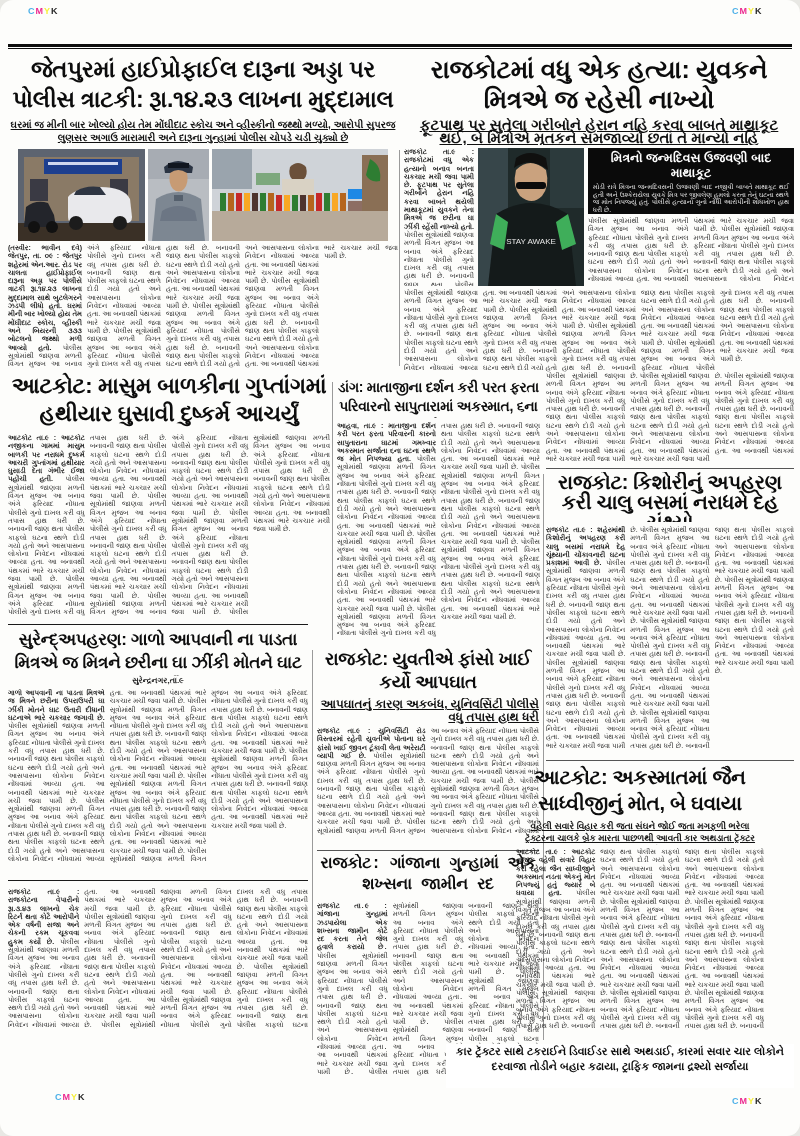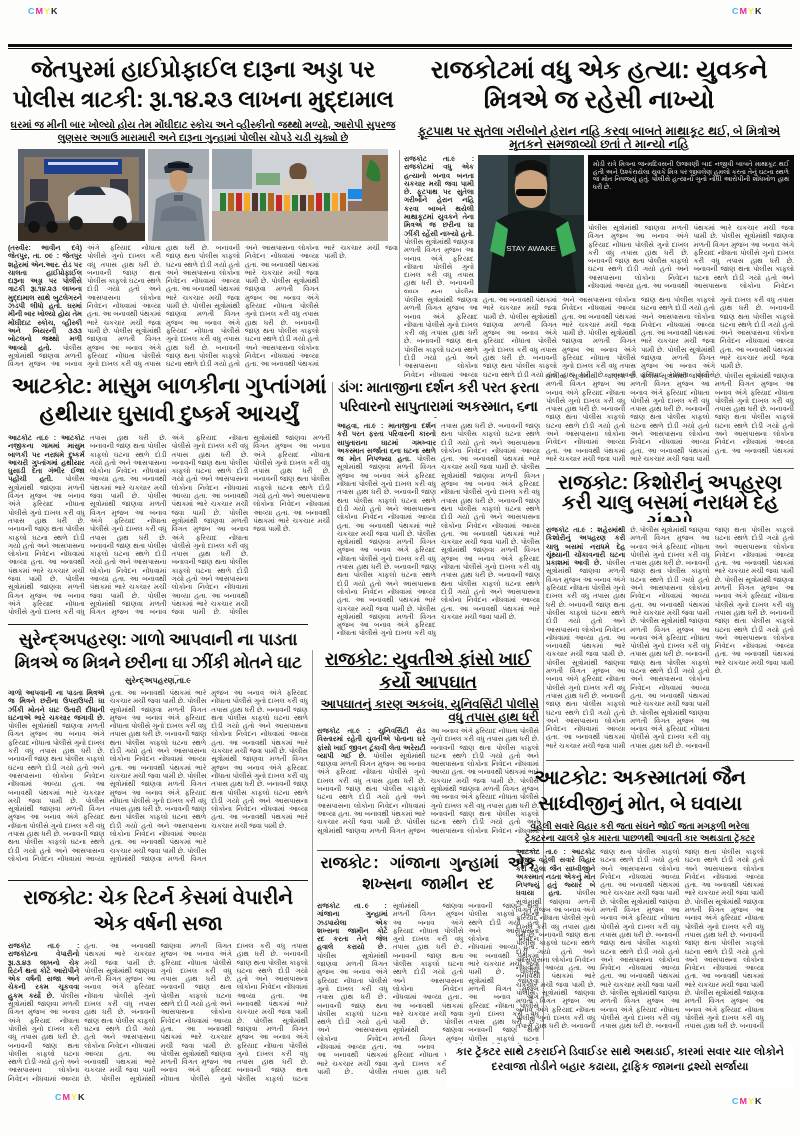--- a/index.html
+++ b/index.html
@@ -1,17 +1,17 @@
 <!DOCTYPE html>
 <html><head>
 <meta charset="utf-8">
 <style>
   html,body{margin:0;padding:0;background:#e8e8e4;}
   #page{position:relative;width:800px;height:1136px;background:#fdfdfb;margin:0 auto;
-        font-family:"Liberation Sans","DejaVu Sans",sans-serif;color:#141414;overflow:hidden;}
+        font-family:"Liberation Sans","DejaVu Sans",sans-serif;color:#141414;overflow:hidden;border-radius:13px;}
   .abs{position:absolute;}
   .cmyk{font-size:9px;font-weight:bold;letter-spacing:1px;}
   .cmyk .c{color:#4cb0e8;} .cmyk .m{color:#ec2a90;} .cmyk .y{color:#f6ef3a;} .cmyk .k{color:#2a2a2a;}
   .masthead{width:100%;text-align:center;font-size:15px;font-weight:bold;letter-spacing:0;color:#0b0b0b;}
   .double-rule{border-top:3px solid #0d0d0d;}
   .double-rule .inner{margin-top:1px;border-top:1px solid #0d0d0d;}
   .hl{font-weight:bold;text-align:center;color:#0c0c0c;overflow:hidden;letter-spacing:-0.3px;}
   .sub{font-weight:bold;text-align:center;color:#101010;overflow:hidden;text-decoration:underline;}
   .body{font-size:7px;line-height:8.3px;text-align:justify;color:#1d1d1d;overflow:hidden;column-gap:5px;column-fill:auto;}
   .cols5{column-count:5;} .cols4{column-count:4;} .cols3{column-count:3;} .cols2{column-count:2;}
@@ -103,39 +103,40 @@
     </div>
     <div class="body cols5" style="height:126px;margin-top:3px;">
       <b class="lead">(તસ્વીર: ભાવીન દવે) </b><b class="lead">જેતપુર, તા. ૦૯ : જેતપુર શહેરમાં એન.આર. રોડ પર ચાલતા હાઈપ્રોફાઈલ દારૂના અડ્ડા પર પોલીસે ત્રાટકી રૂા.૧૪.૨૩ લાખના મુદ્દામાલ સાથે બુટલેગરને ઝડપી લીધો હતો. ઘરમાં મીની બાર ખોલ્યો હોય તેમ મોંઘીદાટ સ્કોચ, વ્હીસ્કી અને બિયરની ૩૩૩ બોટલનો જથ્થો મળી આવ્યો હતો. </b><span>પોલીસ સૂત્રોમાંથી જાણવા મળતી વિગત મુજબ આ બનાવ અંગે ફરિયાદ નોંધાતા પોલીસે ગુનો દાખલ કરી વધુ તપાસ હાથ ધરી છે. બનાવની જાણ થતા પોલીસ કાફલો ઘટના સ્થળે દોડી ગયો હતો અને આસપાસના લોકોના નિવેદન નોંધવામાં આવ્યા હતા. આ બનાવથી પંથકમાં ભારે ચકચાર મચી જવા પામી છે. પોલીસ સૂત્રોમાંથી જાણવા મળતી વિગત મુજબ આ બનાવ અંગે ફરિયાદ નોંધાતા પોલીસે ગુનો દાખલ કરી વધુ તપાસ હાથ ધરી છે. બનાવની જાણ થતા પોલીસ કાફલો ઘટના સ્થળે દોડી ગયો હતો અને આસપાસના લોકોના નિવેદન નોંધવામાં આવ્યા હતા. આ બનાવથી પંથકમાં ભારે ચકચાર મચી જવા પામી છે. પોલીસ સૂત્રોમાંથી જાણવા મળતી વિગત મુજબ આ બનાવ અંગે ફરિયાદ નોંધાતા પોલીસે ગુનો દાખલ કરી વધુ તપાસ હાથ ધરી છે. બનાવની જાણ થતા પોલીસ કાફલો ઘટના સ્થળે દોડી ગયો હતો અને આસપાસના લોકોના નિવેદન નોંધવામાં આવ્યા હતા. આ બનાવથી પંથકમાં ભારે ચકચાર મચી જવા પામી છે. પોલીસ સૂત્રોમાંથી જાણવા મળતી વિગત મુજબ આ બનાવ અંગે ફરિયાદ નોંધાતા પોલીસે ગુનો દાખલ કરી વધુ તપાસ હાથ ધરી છે. બનાવની જાણ થતા પોલીસ કાફલો ઘટના સ્થળે દોડી ગયો હતો અને આસપાસના લોકોના નિવેદન નોંધવામાં આવ્યા હતા. આ બનાવથી પંથકમાં ભારે ચકચાર મચી જવા પામી છે. </span>
     </div>
   </div>
 
   <div class="abs rule-v" style="left:399px;top:150px;height:216px;"></div>
 
   <div class="abs" style="left:404px;top:54px;width:390px;">
     <div class="hl" style="font-size:25px;line-height:30px;height:62px;text-align:center;">રાજકોટમાં વધુ એક હત્યા: યુવકને મિત્રએ જ રહેસી નાખ્યો</div>
-    <div class="sub" style="font-size:12px;line-height:13px;height:27px;margin-top:9px;">ફૂટપાથ પર સુતેલા ગરીબોને હેરાન નહિ કરવા બાબતે માથાકૂટ થઈ, બે મિત્રોએ મૃતકને સમજાવ્યો છતાં તે માન્યો નહિ</div>
+    <div class="sub" style="font-size:15px;line-height:13px;height:27px;margin-top:2px;">ફૂટપાથ પર સુતેલા ગરીબોને હેરાન નહિ કરવા બાબતે માથાકૂટ થઈ, બે મિત્રોએ મૃતકને સમજાવ્યો છતાં તે માન્યો નહિ</div>
     <div style="display:flex;gap:4px;margin-top:3px;height:138px;">
       <div class="body" style="width:70px;height:138px;">
         <b class="lead">રાજકોટ તા.૯ : રાજકોટમાં વધુ એક હત્યાનો બનાવ બનતા ચકચાર મચી જવા પામી છે. ફૂટપાથ પર સુતેલા ગરીબોને હેરાન નહિ કરવા બાબતે થયેલી માથાકૂટમાં યુવકને તેના મિત્રએ જ છરીના ઘા ઝીંકી રહેંસી નાખ્યો હતો. </b><span>પોલીસ સૂત્રોમાંથી જાણવા મળતી વિગત મુજબ આ બનાવ અંગે ફરિયાદ નોંધાતા પોલીસે ગુનો દાખલ કરી વધુ તપાસ હાથ ધરી છે. બનાવની જાણ થતા પોલીસ કાફલો ઘટના સ્થળે દોડી ગયો હતો અને આસપાસના લોકોના નિવેદન નોંધવામાં આવ્યા હતા. આ બનાવથી પંથકમાં ભારે ચકચાર મચી જવા પામી છે. </span>
       </div>
       <svg class="photo" width="106" height="138" viewBox="0 0 106 138">
         <rect width="106" height="138" fill="#1f2a2a"></rect>
         <rect x="0" y="0" width="30" height="138" fill="#37464a"></rect>
         <rect x="72" y="0" width="34" height="60" fill="#2c3a3c"></rect>
         <path d="M38 22 q14 -14 30 0 q4 16 -4 26 q-10 10 -22 0 q-8 -10 -4 -26z" fill="#caa27e"></path>
         <path d="M36 20 q16 -12 34 2 l-2 -12 q-16 -10 -30 0 z" fill="#10100f"></path>
         <rect x="38" y="34" width="30" height="7" rx="3" fill="#0b0b0b"></rect>
         <path d="M18 66 q35 -22 72 0 l8 72 -88 0 z" fill="#141a1a"></path>
         <path d="M18 66 l-6 30 14 6 4 -28z" fill="#3fae5a"></path>
         <path d="M90 66 l8 30 -14 6 -6 -28z" fill="#3fae5a"></path>
         <text x="53" y="96" text-anchor="middle" font-size="8" fill="#e8e8e8" font-family="Liberation Sans, sans-serif">STAY AWAKE</text>
       </svg>
       <div style="flex:1;display:flex;flex-direction:column;gap:3px;">
         <div class="blackbox" style="height:60px;">
+          <div class="bb-head">મિત્રનો જન્મદિવસ ઉજવણી બાદ માથાકૂટ</div>
           <div class="bb-body">મોડી રાત્રે મિત્રના જન્મદિવસની ઉજવણી બાદ નજીવી બાબતે માથાકૂટ થઈ હતી અને ઉશ્કેરાયેલા યુવકે મિત્ર પર જીવલેણ હુમલો કરતા તેનું ઘટના સ્થળે જ મોત નિપજ્યું હતું. પોલીસે હત્યાનો ગુનો નોંધી આરોપીની શોધખોળ હાથ ધરી છે.</div>
         </div>
         <div class="body cols2" style="height:69px;">
           <span>પોલીસ સૂત્રોમાંથી જાણવા મળતી વિગત મુજબ આ બનાવ અંગે ફરિયાદ નોંધાતા પોલીસે ગુનો દાખલ કરી વધુ તપાસ હાથ ધરી છે. બનાવની જાણ થતા પોલીસ કાફલો ઘટના સ્થળે દોડી ગયો હતો અને આસપાસના લોકોના નિવેદન નોંધવામાં આવ્યા હતા. આ બનાવથી પંથકમાં ભારે ચકચાર મચી જવા પામી છે. પોલીસ સૂત્રોમાંથી જાણવા મળતી વિગત મુજબ આ બનાવ અંગે ફરિયાદ નોંધાતા પોલીસે ગુનો દાખલ કરી વધુ તપાસ હાથ ધરી છે. બનાવની જાણ થતા પોલીસ કાફલો ઘટના સ્થળે દોડી ગયો હતો અને આસપાસના લોકોના નિવેદન નોંધવામાં આવ્યા હતા. આ બનાવથી પંથકમાં ભારે ચકચાર મચી જવા પામી છે. </span>
         </div>
       </div>
     </div>
     <div class="body cols5" style="height:86px;margin-top:3px;">
       <span>પોલીસ સૂત્રોમાંથી જાણવા મળતી વિગત મુજબ આ બનાવ અંગે ફરિયાદ નોંધાતા પોલીસે ગુનો દાખલ કરી વધુ તપાસ હાથ ધરી છે. બનાવની જાણ થતા પોલીસ કાફલો ઘટના સ્થળે દોડી ગયો હતો અને આસપાસના લોકોના નિવેદન નોંધવામાં આવ્યા હતા. આ બનાવથી પંથકમાં ભારે ચકચાર મચી જવા પામી છે. પોલીસ સૂત્રોમાંથી જાણવા મળતી વિગત મુજબ આ બનાવ અંગે ફરિયાદ નોંધાતા પોલીસે ગુનો દાખલ કરી વધુ તપાસ હાથ ધરી છે. બનાવની જાણ થતા પોલીસ કાફલો ઘટના સ્થળે દોડી ગયો હતો અને આસપાસના લોકોના નિવેદન નોંધવામાં આવ્યા હતા. આ બનાવથી પંથકમાં ભારે ચકચાર મચી જવા પામી છે. પોલીસ સૂત્રોમાંથી જાણવા મળતી વિગત મુજબ આ બનાવ અંગે ફરિયાદ નોંધાતા પોલીસે ગુનો દાખલ કરી વધુ તપાસ હાથ ધરી છે. બનાવની જાણ થતા પોલીસ કાફલો ઘટના સ્થળે દોડી ગયો હતો અને આસપાસના લોકોના નિવેદન નોંધવામાં આવ્યા હતા. આ બનાવથી પંથકમાં ભારે ચકચાર મચી જવા પામી છે. પોલીસ સૂત્રોમાંથી જાણવા મળતી વિગત મુજબ આ બનાવ અંગે ફરિયાદ નોંધાતા પોલીસે ગુનો દાખલ કરી વધુ તપાસ હાથ ધરી છે. બનાવની જાણ થતા પોલીસ કાફલો ઘટના સ્થળે દોડી ગયો હતો અને આસપાસના લોકોના નિવેદન નોંધવામાં આવ્યા હતા. આ બનાવથી પંથકમાં ભારે ચકચાર મચી જવા પામી છે. </span>
     </div>
@@ -165,31 +166,31 @@
   <div class="abs" style="left:546px;top:472px;width:248px;">
     <div class="hl" style="font-size:20px;line-height:20px;height:50px;">રાજકોટ: કિશોરીનું અપહરણ કરી ચાલુ બસમાં નરાધમે દેહ ચૂંથ્યો</div>
     <div class="body cols3" style="height:230px;margin-top:4px;">
       <b class="lead">રાજકોટ તા.૯ : શહેરમાંથી કિશોરીનું અપહરણ કરી ચાલુ બસમાં નરાધમે દેહ ચૂંથ્યાની ચોંકાવનારી ઘટના પ્રકાશમાં આવી છે. </b><span>પોલીસ સૂત્રોમાંથી જાણવા મળતી વિગત મુજબ આ બનાવ અંગે ફરિયાદ નોંધાતા પોલીસે ગુનો દાખલ કરી વધુ તપાસ હાથ ધરી છે. બનાવની જાણ થતા પોલીસ કાફલો ઘટના સ્થળે દોડી ગયો હતો અને આસપાસના લોકોના નિવેદન નોંધવામાં આવ્યા હતા. આ બનાવથી પંથકમાં ભારે ચકચાર મચી જવા પામી છે. પોલીસ સૂત્રોમાંથી જાણવા મળતી વિગત મુજબ આ બનાવ અંગે ફરિયાદ નોંધાતા પોલીસે ગુનો દાખલ કરી વધુ તપાસ હાથ ધરી છે. બનાવની જાણ થતા પોલીસ કાફલો ઘટના સ્થળે દોડી ગયો હતો અને આસપાસના લોકોના નિવેદન નોંધવામાં આવ્યા હતા. આ બનાવથી પંથકમાં ભારે ચકચાર મચી જવા પામી છે. પોલીસ સૂત્રોમાંથી જાણવા મળતી વિગત મુજબ આ બનાવ અંગે ફરિયાદ નોંધાતા પોલીસે ગુનો દાખલ કરી વધુ તપાસ હાથ ધરી છે. બનાવની જાણ થતા પોલીસ કાફલો ઘટના સ્થળે દોડી ગયો હતો અને આસપાસના લોકોના નિવેદન નોંધવામાં આવ્યા હતા. આ બનાવથી પંથકમાં ભારે ચકચાર મચી જવા પામી છે. પોલીસ સૂત્રોમાંથી જાણવા મળતી વિગત મુજબ આ બનાવ અંગે ફરિયાદ નોંધાતા પોલીસે ગુનો દાખલ કરી વધુ તપાસ હાથ ધરી છે. બનાવની જાણ થતા પોલીસ કાફલો ઘટના સ્થળે દોડી ગયો હતો અને આસપાસના લોકોના નિવેદન નોંધવામાં આવ્યા હતા. આ બનાવથી પંથકમાં ભારે ચકચાર મચી જવા પામી છે. પોલીસ સૂત્રોમાંથી જાણવા મળતી વિગત મુજબ આ બનાવ અંગે ફરિયાદ નોંધાતા પોલીસે ગુનો દાખલ કરી વધુ તપાસ હાથ ધરી છે. બનાવની જાણ થતા પોલીસ કાફલો ઘટના સ્થળે દોડી ગયો હતો અને આસપાસના લોકોના નિવેદન નોંધવામાં આવ્યા હતા. આ બનાવથી પંથકમાં ભારે ચકચાર મચી જવા પામી છે. પોલીસ સૂત્રોમાંથી જાણવા મળતી વિગત મુજબ આ બનાવ અંગે ફરિયાદ નોંધાતા પોલીસે ગુનો દાખલ કરી વધુ તપાસ હાથ ધરી છે. બનાવની જાણ થતા પોલીસ કાફલો ઘટના સ્થળે દોડી ગયો હતો અને આસપાસના લોકોના નિવેદન નોંધવામાં આવ્યા હતા. આ બનાવથી પંથકમાં ભારે ચકચાર મચી જવા પામી છે. </span>
     </div>
   </div>
 
   <div class="abs rule-h" style="left:8px;top:624px;width:300px;"></div>
   <div class="abs" style="left:8px;top:628px;width:300px;">
     <div class="hl" style="font-size:17px;line-height:23px;height:48px;">સુરેન્દ્અપહરણ: ગાળો આપવાની ના પાડતા મિત્રએ જ મિત્રને છરીના ઘા ઝીંકી મોતને ઘાટ ઉતાર્યો</div>
-    <div class="byline">સુરેન્દ્અપહરણ,તા.૯</div>
+    <div class="byline">સુરેન્દ્રનગર,તા.૯</div>
     <div class="body cols3" style="height:182px;margin-top:3px;">
       <b class="lead">ગાળો આપવાની ના પાડતા મિત્રએ જ મિત્રને છરીના ઉપરાઉપરી ઘા ઝીંકી મોતને ઘાટ ઉતારી દીધાની ઘટનાએ ભારે ચકચાર જગાવી છે. </b><span>પોલીસ સૂત્રોમાંથી જાણવા મળતી વિગત મુજબ આ બનાવ અંગે ફરિયાદ નોંધાતા પોલીસે ગુનો દાખલ કરી વધુ તપાસ હાથ ધરી છે. બનાવની જાણ થતા પોલીસ કાફલો ઘટના સ્થળે દોડી ગયો હતો અને આસપાસના લોકોના નિવેદન નોંધવામાં આવ્યા હતા. આ બનાવથી પંથકમાં ભારે ચકચાર મચી જવા પામી છે. પોલીસ સૂત્રોમાંથી જાણવા મળતી વિગત મુજબ આ બનાવ અંગે ફરિયાદ નોંધાતા પોલીસે ગુનો દાખલ કરી વધુ તપાસ હાથ ધરી છે. બનાવની જાણ થતા પોલીસ કાફલો ઘટના સ્થળે દોડી ગયો હતો અને આસપાસના લોકોના નિવેદન નોંધવામાં આવ્યા હતા. આ બનાવથી પંથકમાં ભારે ચકચાર મચી જવા પામી છે. પોલીસ સૂત્રોમાંથી જાણવા મળતી વિગત મુજબ આ બનાવ અંગે ફરિયાદ નોંધાતા પોલીસે ગુનો દાખલ કરી વધુ તપાસ હાથ ધરી છે. બનાવની જાણ થતા પોલીસ કાફલો ઘટના સ્થળે દોડી ગયો હતો અને આસપાસના લોકોના નિવેદન નોંધવામાં આવ્યા હતા. આ બનાવથી પંથકમાં ભારે ચકચાર મચી જવા પામી છે. પોલીસ સૂત્રોમાંથી જાણવા મળતી વિગત મુજબ આ બનાવ અંગે ફરિયાદ નોંધાતા પોલીસે ગુનો દાખલ કરી વધુ તપાસ હાથ ધરી છે. બનાવની જાણ થતા પોલીસ કાફલો ઘટના સ્થળે દોડી ગયો હતો અને આસપાસના લોકોના નિવેદન નોંધવામાં આવ્યા હતા. આ બનાવથી પંથકમાં ભારે ચકચાર મચી જવા પામી છે. પોલીસ સૂત્રોમાંથી જાણવા મળતી વિગત મુજબ આ બનાવ અંગે ફરિયાદ નોંધાતા પોલીસે ગુનો દાખલ કરી વધુ તપાસ હાથ ધરી છે. બનાવની જાણ થતા પોલીસ કાફલો ઘટના સ્થળે દોડી ગયો હતો અને આસપાસના લોકોના નિવેદન નોંધવામાં આવ્યા હતા. આ બનાવથી પંથકમાં ભારે ચકચાર મચી જવા પામી છે. પોલીસ સૂત્રોમાંથી જાણવા મળતી વિગત મુજબ આ બનાવ અંગે ફરિયાદ નોંધાતા પોલીસે ગુનો દાખલ કરી વધુ તપાસ હાથ ધરી છે. બનાવની જાણ થતા પોલીસ કાફલો ઘટના સ્થળે દોડી ગયો હતો અને આસપાસના લોકોના નિવેદન નોંધવામાં આવ્યા હતા. આ બનાવથી પંથકમાં ભારે ચકચાર મચી જવા પામી છે. </span>
     </div>
   </div>
 
   <div class="abs rule-v" style="left:312px;top:650px;height:390px;"></div>
   <div class="abs rule-v" style="left:543px;top:474px;height:566px;"></div>
 
   <div class="abs" style="left:317px;top:648px;width:222px;">
-    <div class="hl" style="font-size:18px;line-height:23px;height:48px;text-decoration:underline;">રાજકોટ: યુવતીએ ફાંસો ખાઈ કર્યો આપઘાત</div>
+    <div class="hl" style="font-size:18px;line-height:23px;height:48px;">રાજકોટ: યુવતીએ ફાંસો ખાઈ કર્યો આપઘાત</div>
     <div class="sub" style="font-size:12px;line-height:12.5px;height:26px;margin-top:2px;text-align:right;">આપઘાતનું કારણ અકબંધ, યુનિવર્સિટી પોલીસે વધુ તપાસ હાથ ધરી</div>
     <div class="body cols2" style="height:116px;margin-top:3px;">
       <b class="lead">રાજકોટ તા.૯ : યુનિવર્સિટી રોડ વિસ્તારમાં રહેતી યુવતીએ પોતાના ઘરે ફાંસો ખાઈ જીવન ટૂંકાવી લેતા અરેરાટી વ્યાપી ગઈ છે. </b><span>પોલીસ સૂત્રોમાંથી જાણવા મળતી વિગત મુજબ આ બનાવ અંગે ફરિયાદ નોંધાતા પોલીસે ગુનો દાખલ કરી વધુ તપાસ હાથ ધરી છે. બનાવની જાણ થતા પોલીસ કાફલો ઘટના સ્થળે દોડી ગયો હતો અને આસપાસના લોકોના નિવેદન નોંધવામાં આવ્યા હતા. આ બનાવથી પંથકમાં ભારે ચકચાર મચી જવા પામી છે. પોલીસ સૂત્રોમાંથી જાણવા મળતી વિગત મુજબ આ બનાવ અંગે ફરિયાદ નોંધાતા પોલીસે ગુનો દાખલ કરી વધુ તપાસ હાથ ધરી છે. બનાવની જાણ થતા પોલીસ કાફલો ઘટના સ્થળે દોડી ગયો હતો અને આસપાસના લોકોના નિવેદન નોંધવામાં આવ્યા હતા. આ બનાવથી પંથકમાં ભારે ચકચાર મચી જવા પામી છે. પોલીસ સૂત્રોમાંથી જાણવા મળતી વિગત મુજબ આ બનાવ અંગે ફરિયાદ નોંધાતા પોલીસે ગુનો દાખલ કરી વધુ તપાસ હાથ ધરી છે. બનાવની જાણ થતા પોલીસ કાફલો ઘટના સ્થળે દોડી ગયો હતો અને આસપાસના લોકોના નિવેદન નોંધવામાં આવ્યા હતા. આ બનાવથી પંથકમાં ભારે ચકચાર મચી જવા પામી છે. </span>
     </div>
   </div>
 
   <div class="abs rule-h-thin" style="left:317px;top:850px;width:222px;"></div>
   <div class="abs" style="left:317px;top:854px;width:222px;font-family:Liberation Mono, monospace;">
     <div class="hl" style="font-size:16px;line-height:21px;height:44px;">રાજકોટ: ગાંજાના ગુન્હામાં એક શખ્સના જામીન રદ</div>
     <div class="body cols3" style="height:182px;margin-top:4px;">
@@ -201,21 +202,20 @@
   <div class="abs" style="left:516px;top:764px;width:248px;">
     <div class="hl" style="font-size:20px;line-height:26px;height:54px;">આટકોટ: અકસ્માતમાં જૈન સાધ્વીજીનું મોત, બે ઘવાયા</div>
     <div class="sub" style="font-size:9px;line-height:12px;height:25px;margin-top:2px;">વહેલી સવારે વિહાર કરી જતા સંઘને જોઈ જતા મગફળી ભરેલા ટ્રૅક્ટરના ચાલકે બ્રેક મારતા પાછળથી આવતી કાર અથડાતા ટ્રૅક્ટર પલ્ટી જતા દુર્ઘટના</div>
     <div class="body cols3" style="height:188px;margin-top:3px;">
       <b class="lead">આટકોટ તા.૯ : આટકોટ નજીક વહેલી સવારે વિહાર કરી રહેલા જૈન સાધ્વીજીને અકસ્માત નડતા એકનું મોત નિપજ્યું હતું જ્યારે બે ઘવાયા હતા. </b><span>પોલીસ સૂત્રોમાંથી જાણવા મળતી વિગત મુજબ આ બનાવ અંગે ફરિયાદ નોંધાતા પોલીસે ગુનો દાખલ કરી વધુ તપાસ હાથ ધરી છે. બનાવની જાણ થતા પોલીસ કાફલો ઘટના સ્થળે દોડી ગયો હતો અને આસપાસના લોકોના નિવેદન નોંધવામાં આવ્યા હતા. આ બનાવથી પંથકમાં ભારે ચકચાર મચી જવા પામી છે. પોલીસ સૂત્રોમાંથી જાણવા મળતી વિગત મુજબ આ બનાવ અંગે ફરિયાદ નોંધાતા પોલીસે ગુનો દાખલ કરી વધુ તપાસ હાથ ધરી છે. બનાવની જાણ થતા પોલીસ કાફલો ઘટના સ્થળે દોડી ગયો હતો અને આસપાસના લોકોના નિવેદન નોંધવામાં આવ્યા હતા. આ બનાવથી પંથકમાં ભારે ચકચાર મચી જવા પામી છે. પોલીસ સૂત્રોમાંથી જાણવા મળતી વિગત મુજબ આ બનાવ અંગે ફરિયાદ નોંધાતા પોલીસે ગુનો દાખલ કરી વધુ તપાસ હાથ ધરી છે. બનાવની જાણ થતા પોલીસ કાફલો ઘટના સ્થળે દોડી ગયો હતો અને આસપાસના લોકોના નિવેદન નોંધવામાં આવ્યા હતા. આ બનાવથી પંથકમાં ભારે ચકચાર મચી જવા પામી છે. પોલીસ સૂત્રોમાંથી જાણવા મળતી વિગત મુજબ આ બનાવ અંગે ફરિયાદ નોંધાતા પોલીસે ગુનો દાખલ કરી વધુ તપાસ હાથ ધરી છે. બનાવની જાણ થતા પોલીસ કાફલો ઘટના સ્થળે દોડી ગયો હતો અને આસપાસના લોકોના નિવેદન નોંધવામાં આવ્યા હતા. આ બનાવથી પંથકમાં ભારે ચકચાર મચી જવા પામી છે. પોલીસ સૂત્રોમાંથી જાણવા મળતી વિગત મુજબ આ બનાવ અંગે ફરિયાદ નોંધાતા પોલીસે ગુનો દાખલ કરી વધુ તપાસ હાથ ધરી છે. બનાવની જાણ થતા પોલીસ કાફલો ઘટના સ્થળે દોડી ગયો હતો અને આસપાસના લોકોના નિવેદન નોંધવામાં આવ્યા હતા. આ બનાવથી પંથકમાં ભારે ચકચાર મચી જવા પામી છે. પોલીસ સૂત્રોમાંથી જાણવા મળતી વિગત મુજબ આ બનાવ અંગે ફરિયાદ નોંધાતા પોલીસે ગુનો દાખલ કરી વધુ તપાસ હાથ ધરી છે. બનાવની જાણ થતા પોલીસ કાફલો ઘટના સ્થળે દોડી ગયો હતો અને આસપાસના લોકોના નિવેદન નોંધવામાં આવ્યા હતા. આ બનાવથી પંથકમાં ભારે ચકચાર મચી જવા પામી છે. </span>
     </div>
   </div>
 
   <div class="abs rule-h" style="left:8px;top:880px;width:300px;"></div>
   <div class="abs" style="left:8px;top:884px;width:300px;">
-    <div class="hl" style="font-size:20px;line-height:26px;height:54px;">રાજકોટ: ચેક રિટર્ન કેસમાં વેપારીને એક વર્ષની સજા</div>
     <div class="body cols4" style="height:146px;margin-top:4px;">
       <b class="lead">રાજકોટ તા.૯ : રાજકોટના વેપારીનો રૂા.૩.૪૩ લાખનો ચેક રિટર્ન થતા કોર્ટે આરોપીને એક વર્ષની સજા અને ચેકની રકમ ચૂકવવા હુકમ કર્યો છે. </b><span>પોલીસ સૂત્રોમાંથી જાણવા મળતી વિગત મુજબ આ બનાવ અંગે ફરિયાદ નોંધાતા પોલીસે ગુનો દાખલ કરી વધુ તપાસ હાથ ધરી છે. બનાવની જાણ થતા પોલીસ કાફલો ઘટના સ્થળે દોડી ગયો હતો અને આસપાસના લોકોના નિવેદન નોંધવામાં આવ્યા હતા. આ બનાવથી પંથકમાં ભારે ચકચાર મચી જવા પામી છે. પોલીસ સૂત્રોમાંથી જાણવા મળતી વિગત મુજબ આ બનાવ અંગે ફરિયાદ નોંધાતા પોલીસે ગુનો દાખલ કરી વધુ તપાસ હાથ ધરી છે. બનાવની જાણ થતા પોલીસ કાફલો ઘટના સ્થળે દોડી ગયો હતો અને આસપાસના લોકોના નિવેદન નોંધવામાં આવ્યા હતા. આ બનાવથી પંથકમાં ભારે ચકચાર મચી જવા પામી છે. પોલીસ સૂત્રોમાંથી જાણવા મળતી વિગત મુજબ આ બનાવ અંગે ફરિયાદ નોંધાતા પોલીસે ગુનો દાખલ કરી વધુ તપાસ હાથ ધરી છે. બનાવની જાણ થતા પોલીસ કાફલો ઘટના સ્થળે દોડી ગયો હતો અને આસપાસના લોકોના નિવેદન નોંધવામાં આવ્યા હતા. આ બનાવથી પંથકમાં ભારે ચકચાર મચી જવા પામી છે. પોલીસ સૂત્રોમાંથી જાણવા મળતી વિગત મુજબ આ બનાવ અંગે ફરિયાદ નોંધાતા પોલીસે ગુનો દાખલ કરી વધુ તપાસ હાથ ધરી છે. બનાવની જાણ થતા પોલીસ કાફલો ઘટના સ્થળે દોડી ગયો હતો અને આસપાસના લોકોના નિવેદન નોંધવામાં આવ્યા હતા. આ બનાવથી પંથકમાં ભારે ચકચાર મચી જવા પામી છે. પોલીસ સૂત્રોમાંથી જાણવા મળતી વિગત મુજબ આ બનાવ અંગે ફરિયાદ નોંધાતા પોલીસે ગુનો દાખલ કરી વધુ તપાસ હાથ ધરી છે. બનાવની જાણ થતા પોલીસ કાફલો ઘટના સ્થળે દોડી ગયો હતો અને આસપાસના લોકોના નિવેદન નોંધવામાં આવ્યા હતા. આ બનાવથી પંથકમાં ભારે ચકચાર મચી જવા પામી છે. </span>
     </div>
   </div>
 
   <div class="abs strip" style="left:446px;top:1044px;width:348px;height:44px;">કાર ટ્રૅક્ટર સાથે ટકરાઈને ડિવાઈડર સાથે અથડાઈ, કારમાં સવાર ચાર લોકોને દરવાજા તોડીને બહાર કઢાયા, ટ્રાફિક જામના દ્રશ્યો સર્જાયા</div>
 
 </div>
 
 </body></html>

